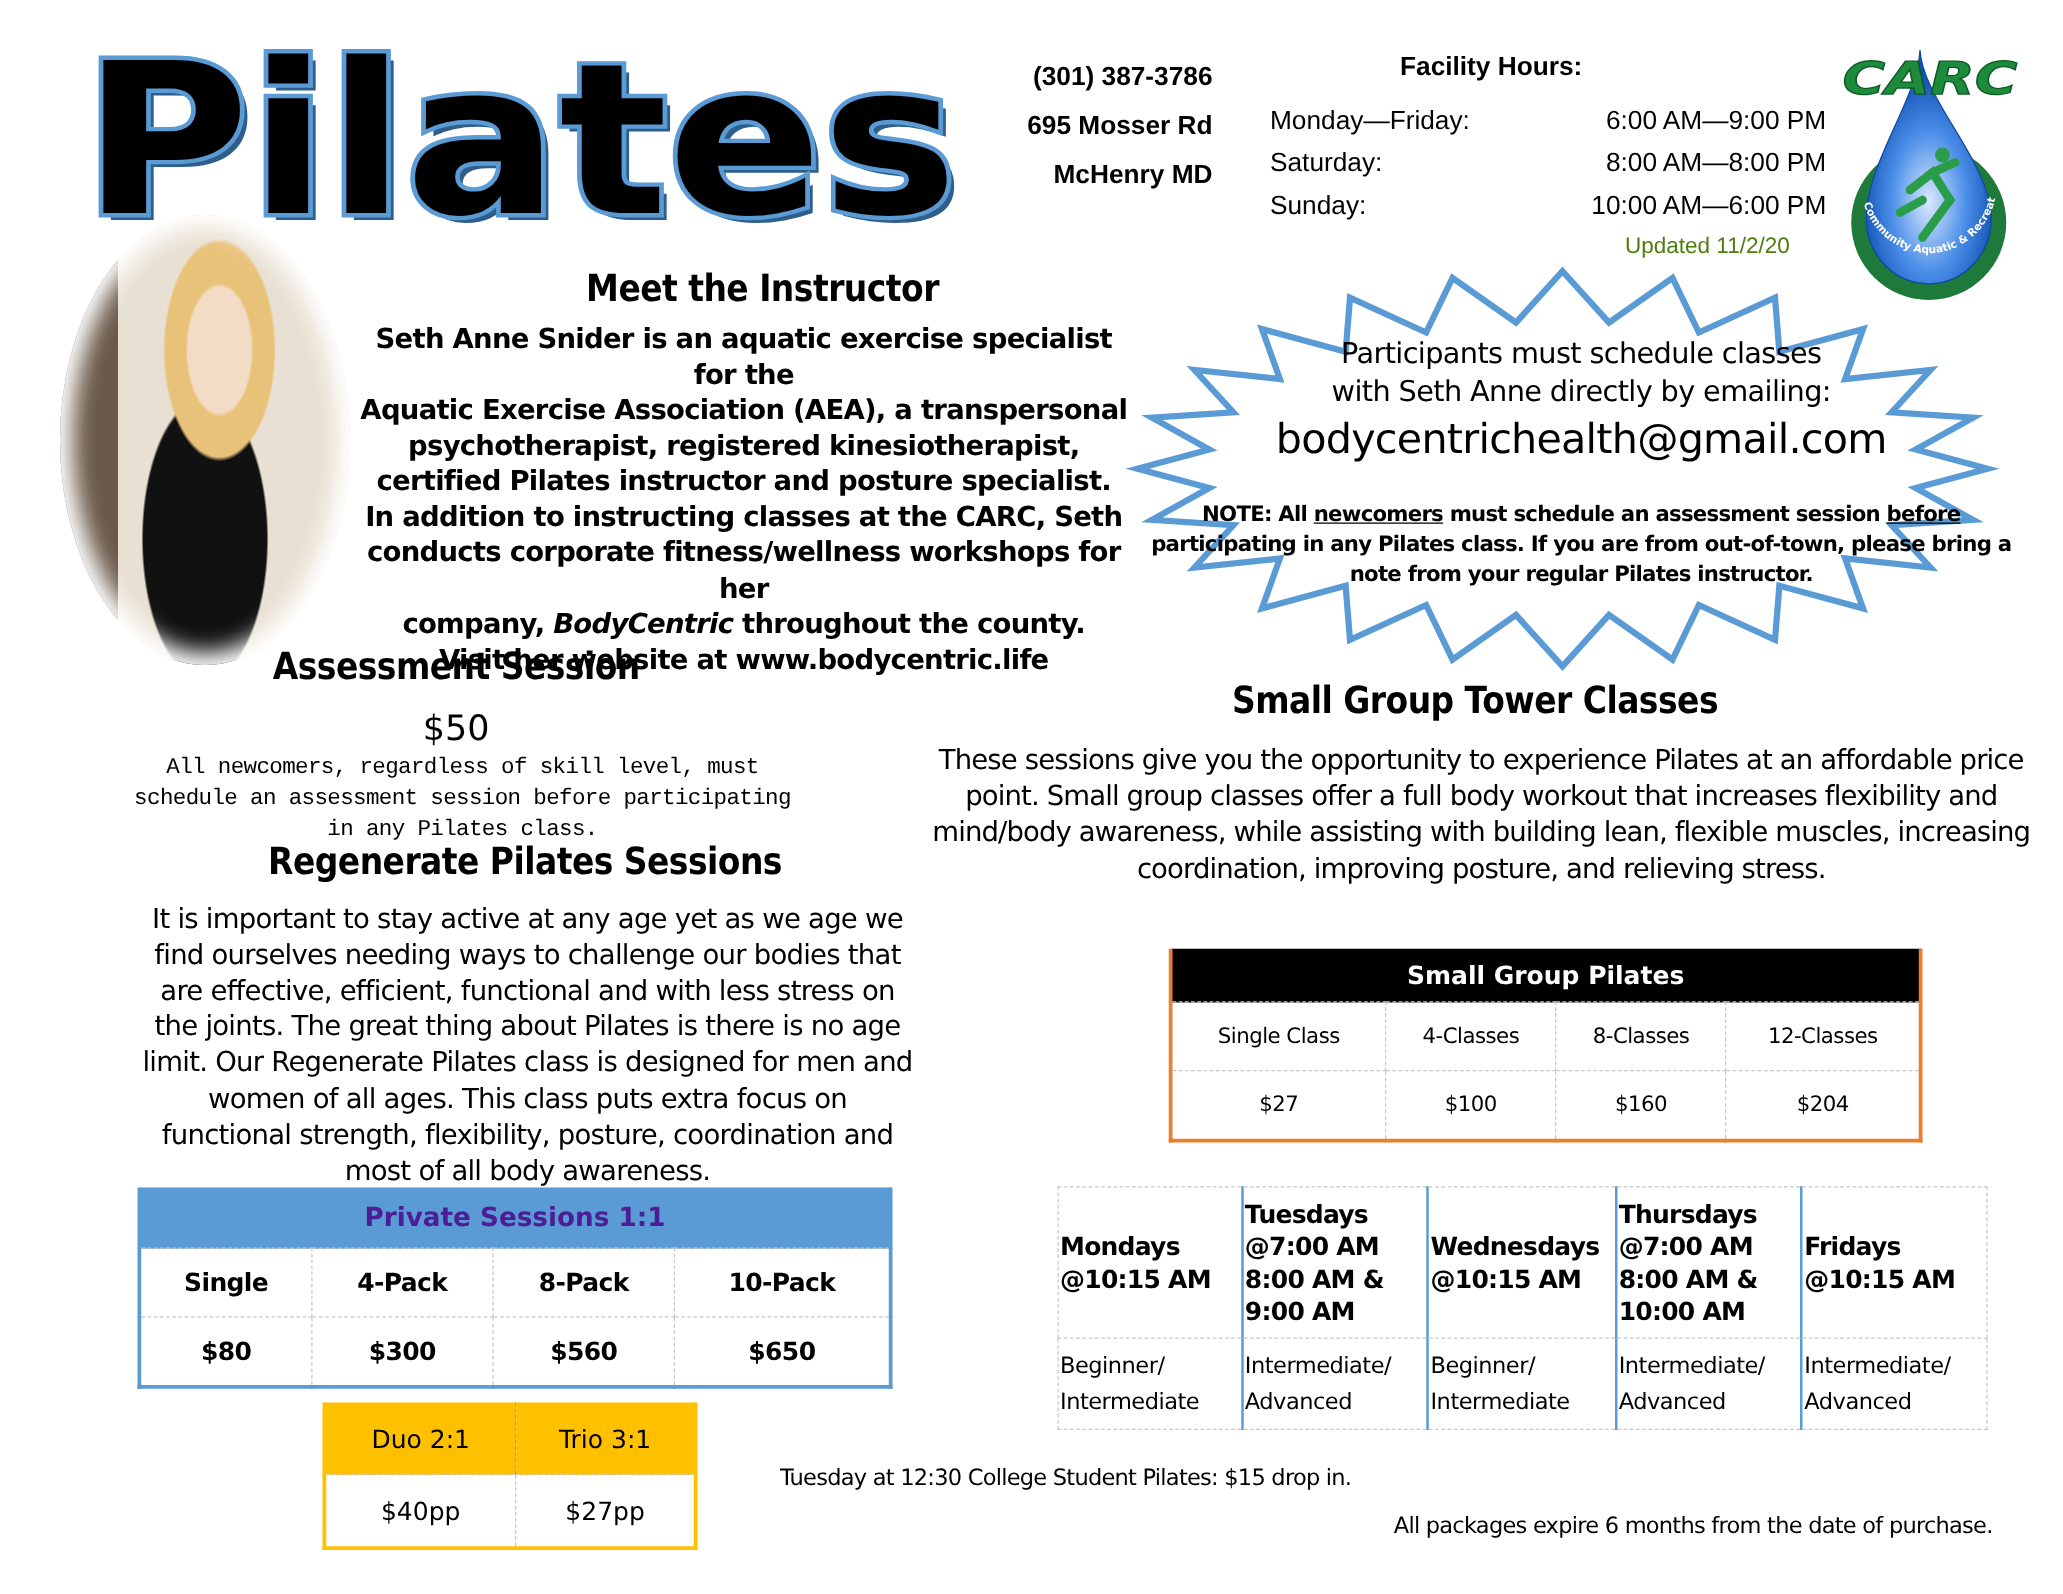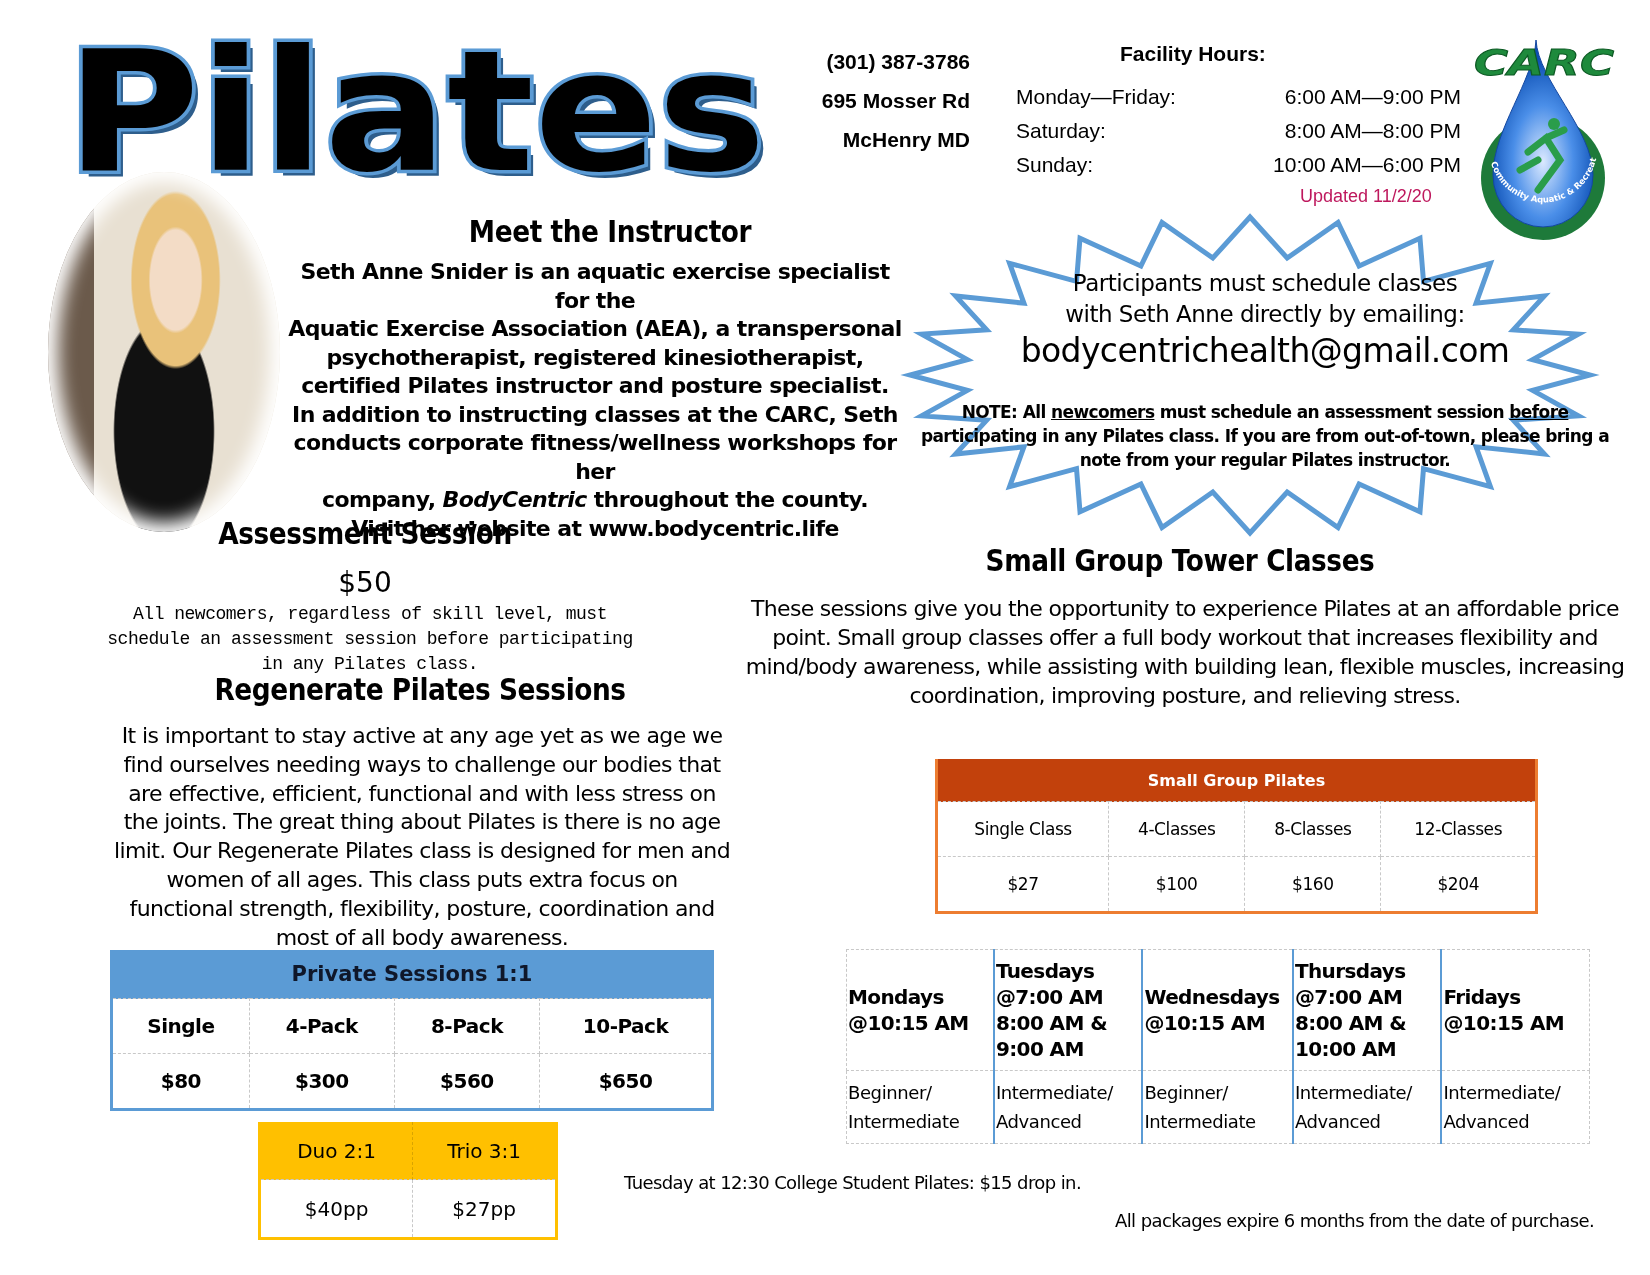--- a/index.html
+++ b/index.html
@@ -5,21 +5,21 @@
   html,body{margin:0;padding:0;background:#fff;}
   body{width:1650px;height:1275px;position:relative;overflow:hidden;font-family:"Liberation Sans","DejaVu Sans",sans-serif;color:#000;}
   .abs{position:absolute;}
   .c{text-align:center;}
   .title-wrap{left:58px;top:30px;width:720px;height:160px;}
   .title-wrap svg{width:100%;height:100%;}
   .contact{left:780px;top:42px;width:190px;text-align:right;font-weight:bold;font-size:21px;line-height:39px;}
   .hours-title{left:1120px;top:42px;font-weight:bold;font-size:21px;}
   .hours{left:1016px;top:80px;width:445px;font-weight:normal;font-size:21px;}
   .hours .row{display:flex;justify-content:space-between;height:34px;line-height:34px;}
-  .updated{left:1300px;top:186px;font-size:18px;color:#be185d;}
+  .updated{left:1300px;top:186px;font-size:18px;color:#4d7c0f;}
   .logo{left:1468px;top:40px;width:150px;height:210px;}
   .photo{left:48px;top:172px;width:232px;height:360px;border-radius:50%;overflow:hidden;
          background:radial-gradient(ellipse at 55% 30%,#f3dcc6 0 14%,transparent 15%),
          radial-gradient(ellipse at 55% 30%,#e9c27a 0 24%,transparent 25%),
          radial-gradient(ellipse at 50% 72%,#111 0 30%,transparent 31%),
          linear-gradient(90deg,#6b5a4b 0 20%,#e8e0d2 20% 100%);
          filter:blur(0.3px);box-shadow:0 0 18px 10px #fff inset;}
   .fancy{font-family:"DejaVu Sans",sans-serif;font-weight:bold;letter-spacing:-0.5px;transform:scaleX(0.88);transform-origin:center;}
   .meet-h{left:380px;top:214px;width:460px;font-size:30px;}
   .meet-p{left:285px;top:258px;width:620px;font-size:22px;line-height:28.5px;font-weight:bold;font-family:"DejaVu Sans",sans-serif;letter-spacing:-0.6px;}
@@ -31,27 +31,27 @@
   .assess-h{left:170px;top:516px;width:390px;font-size:30px;}
   .assess-price{left:170px;top:566px;width:390px;font-size:28px;font-family:"DejaVu Sans",sans-serif;}
   .assess-p{left:100px;top:602px;width:540px;font-size:18px;line-height:25px;font-family:Liberation Mono, monospace;letter-spacing:-0.5px;}
   .regen-h{left:160px;top:672px;width:520px;font-size:30px;}
   .regen-p{left:112px;top:722px;width:620px;font-size:22px;line-height:28.8px;font-family:"DejaVu Sans",sans-serif;letter-spacing:-0.6px;}
   .small-h{left:920px;top:543px;width:520px;font-size:30px;}
   .small-p{left:745px;top:594px;width:880px;font-size:22px;line-height:29px;font-family:"DejaVu Sans",sans-serif;letter-spacing:-0.7px;}
   table{border-collapse:collapse;font-family:"DejaVu Sans",sans-serif;}
   .tbl td{border:1px dashed #c8c8c8;text-align:center;}
   .priv{left:110px;top:950px;width:604px;border:3px solid #5b9bd5;border-top:none;}
-  .priv .hdr{background:#5b9bd5;color:#0f172a;font-weight:bold;font-size:21px;height:46px;border:none;}
+  .priv .hdr{background:#5b9bd5;color:#4c1d95;font-weight:bold;font-size:21px;height:46px;border:none;}
   .priv td.cell{font-weight:bold;font-size:20px;height:52px;letter-spacing:-0.5px;}
   .duo{left:258px;top:1122px;width:300px;border:3px solid #ffc000;border-top:none;}
   .duo td.h{background:#ffc000;font-size:20px;height:55px;border:none;border-right:1px dashed #d9a400;}
   .duo td.v{font-size:20px;height:55px;}
   .sg{left:935px;top:759px;width:603px;border:3px solid #ed7d31;border-top:none;}
-  .sg .hdr{background:#c2410c;color:#fff;font-weight:bold;font-size:16px;height:40px;border:none;}
+  .sg .hdr{background:#000000;color:#fff;font-weight:bold;font-size:20px;height:40px;border:none;}
   .sg td.cell{font-size:17px;height:52px;letter-spacing:-0.4px;}
   .sched{left:846px;top:949px;width:744px;}
   .sched td{border:1px dashed #c8c8c8;width:148px;}
   .sched td.vb{border-left:2px solid #5b9bd5;}
   .sched td.day{font-weight:bold;font-size:20px;line-height:26px;height:118px;letter-spacing:-0.6px;}
   .sched td.lvl{font-size:18px;line-height:29px;height:70px;letter-spacing:-0.4px;}
   .foot1{left:624px;top:1172px;font-size:18px;font-family:"DejaVu Sans",sans-serif;letter-spacing:-0.6px;}
   .foot2{left:1115px;top:1210px;font-size:18px;font-family:"DejaVu Sans",sans-serif;letter-spacing:-0.6px;}
 </style>
 </head>

